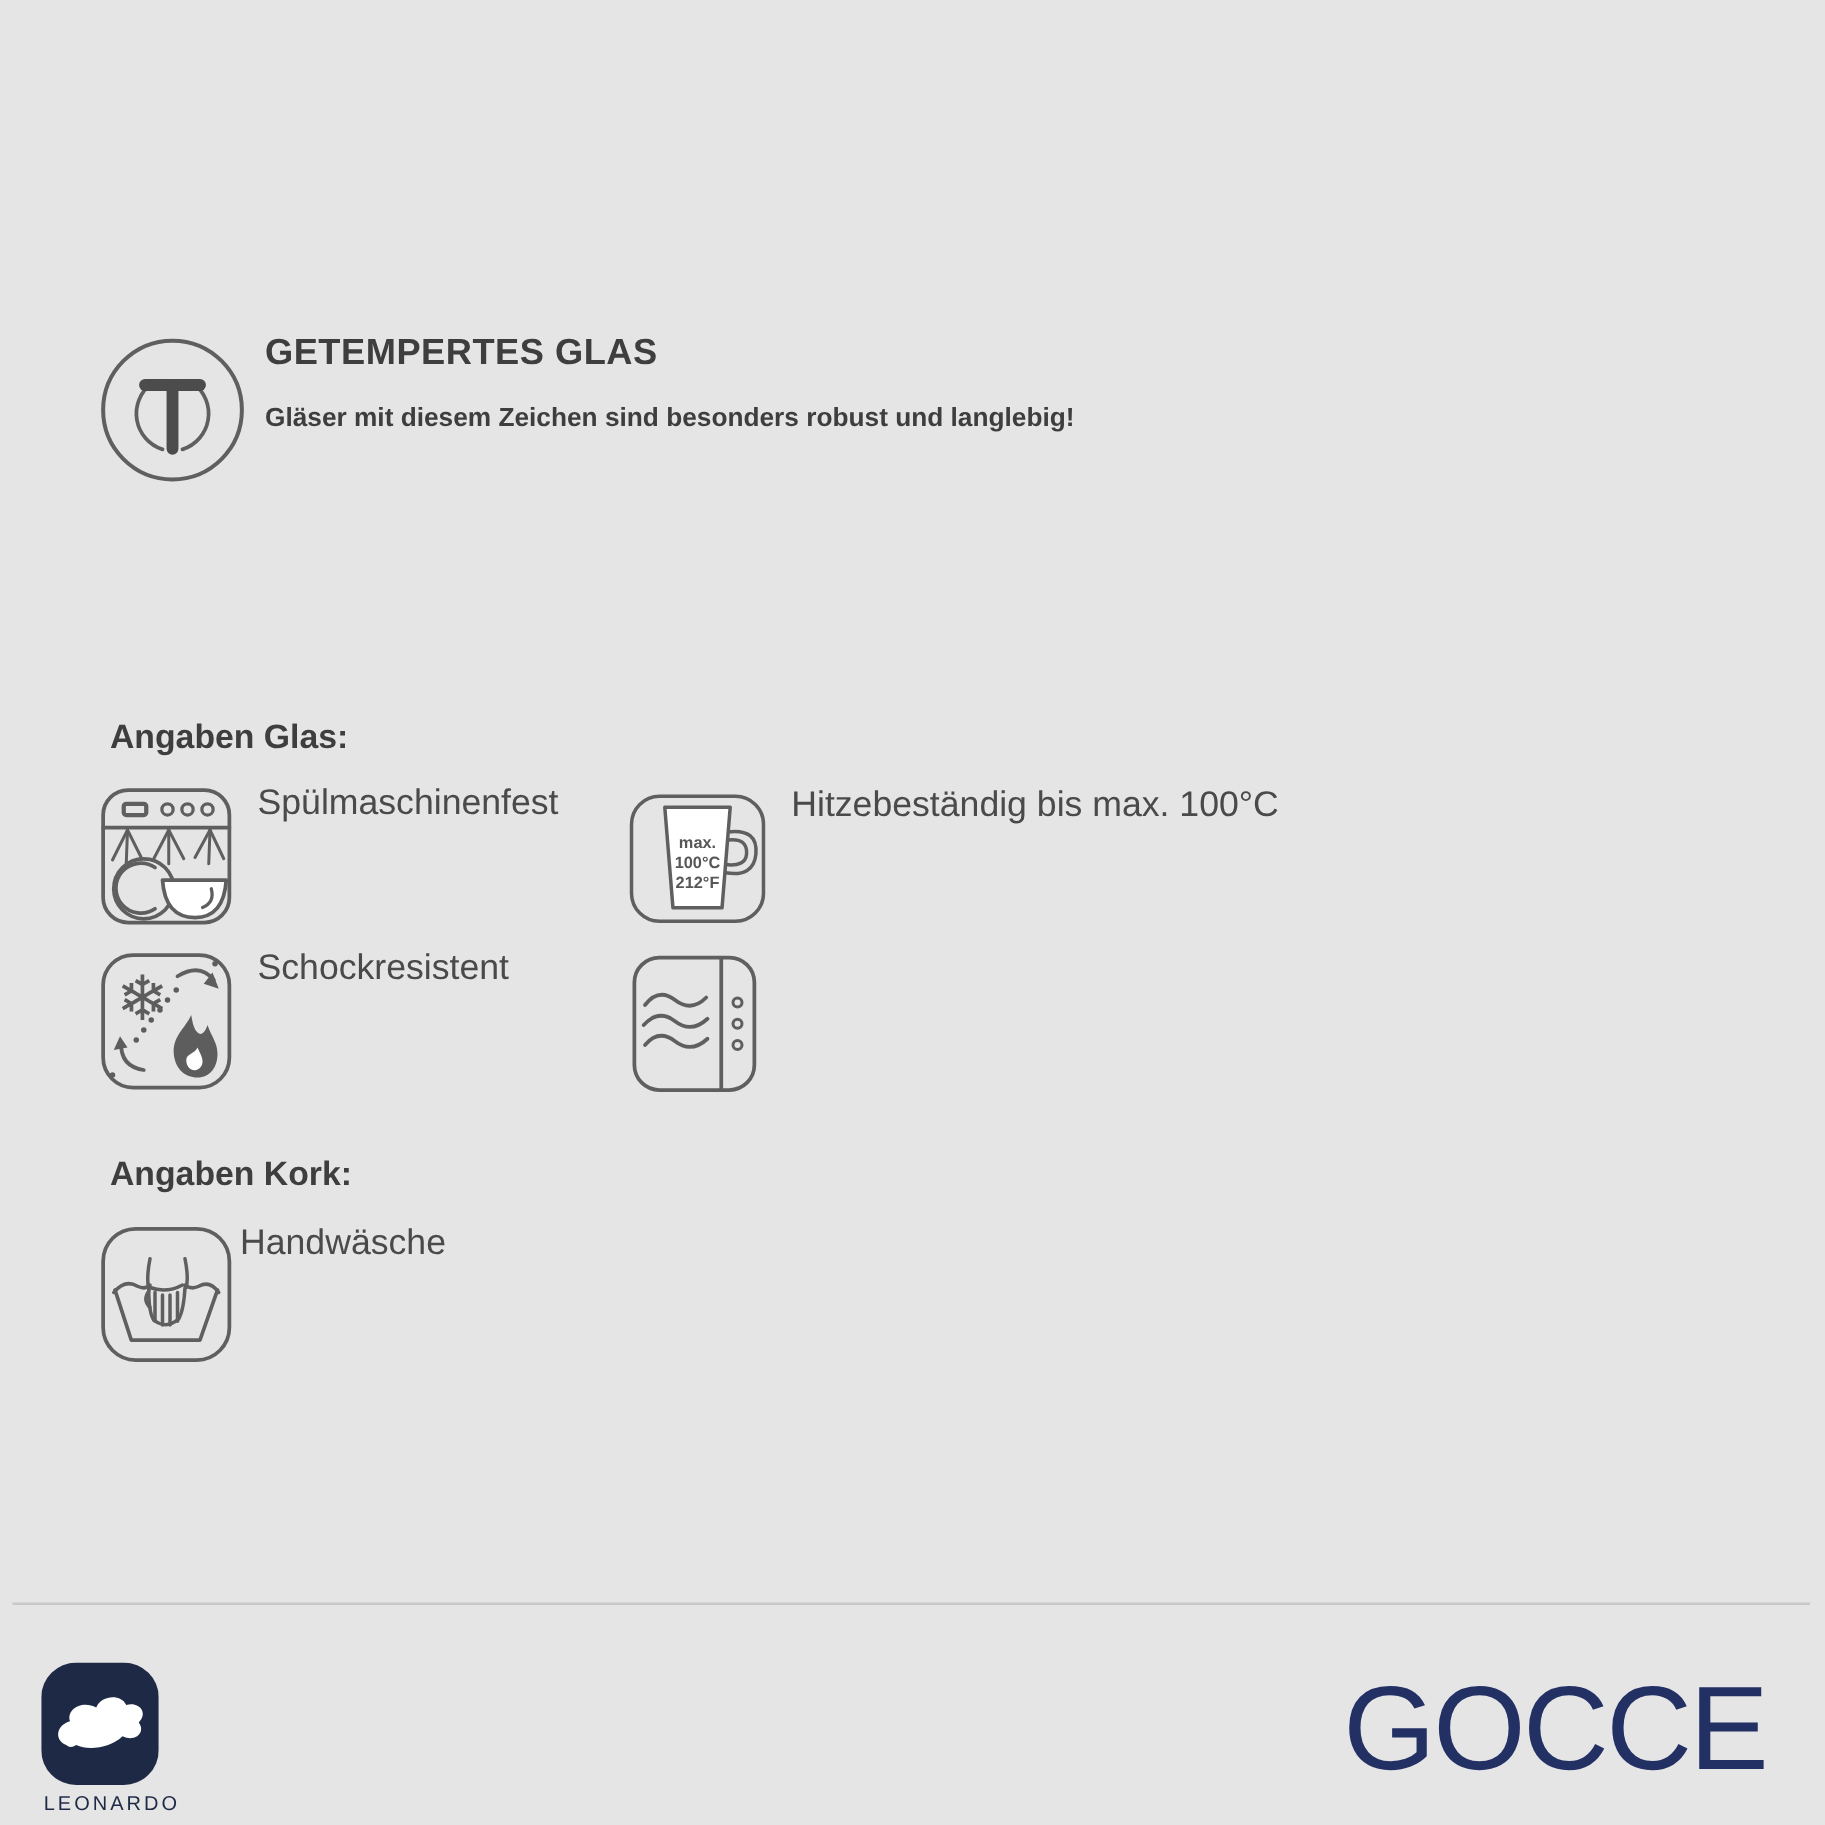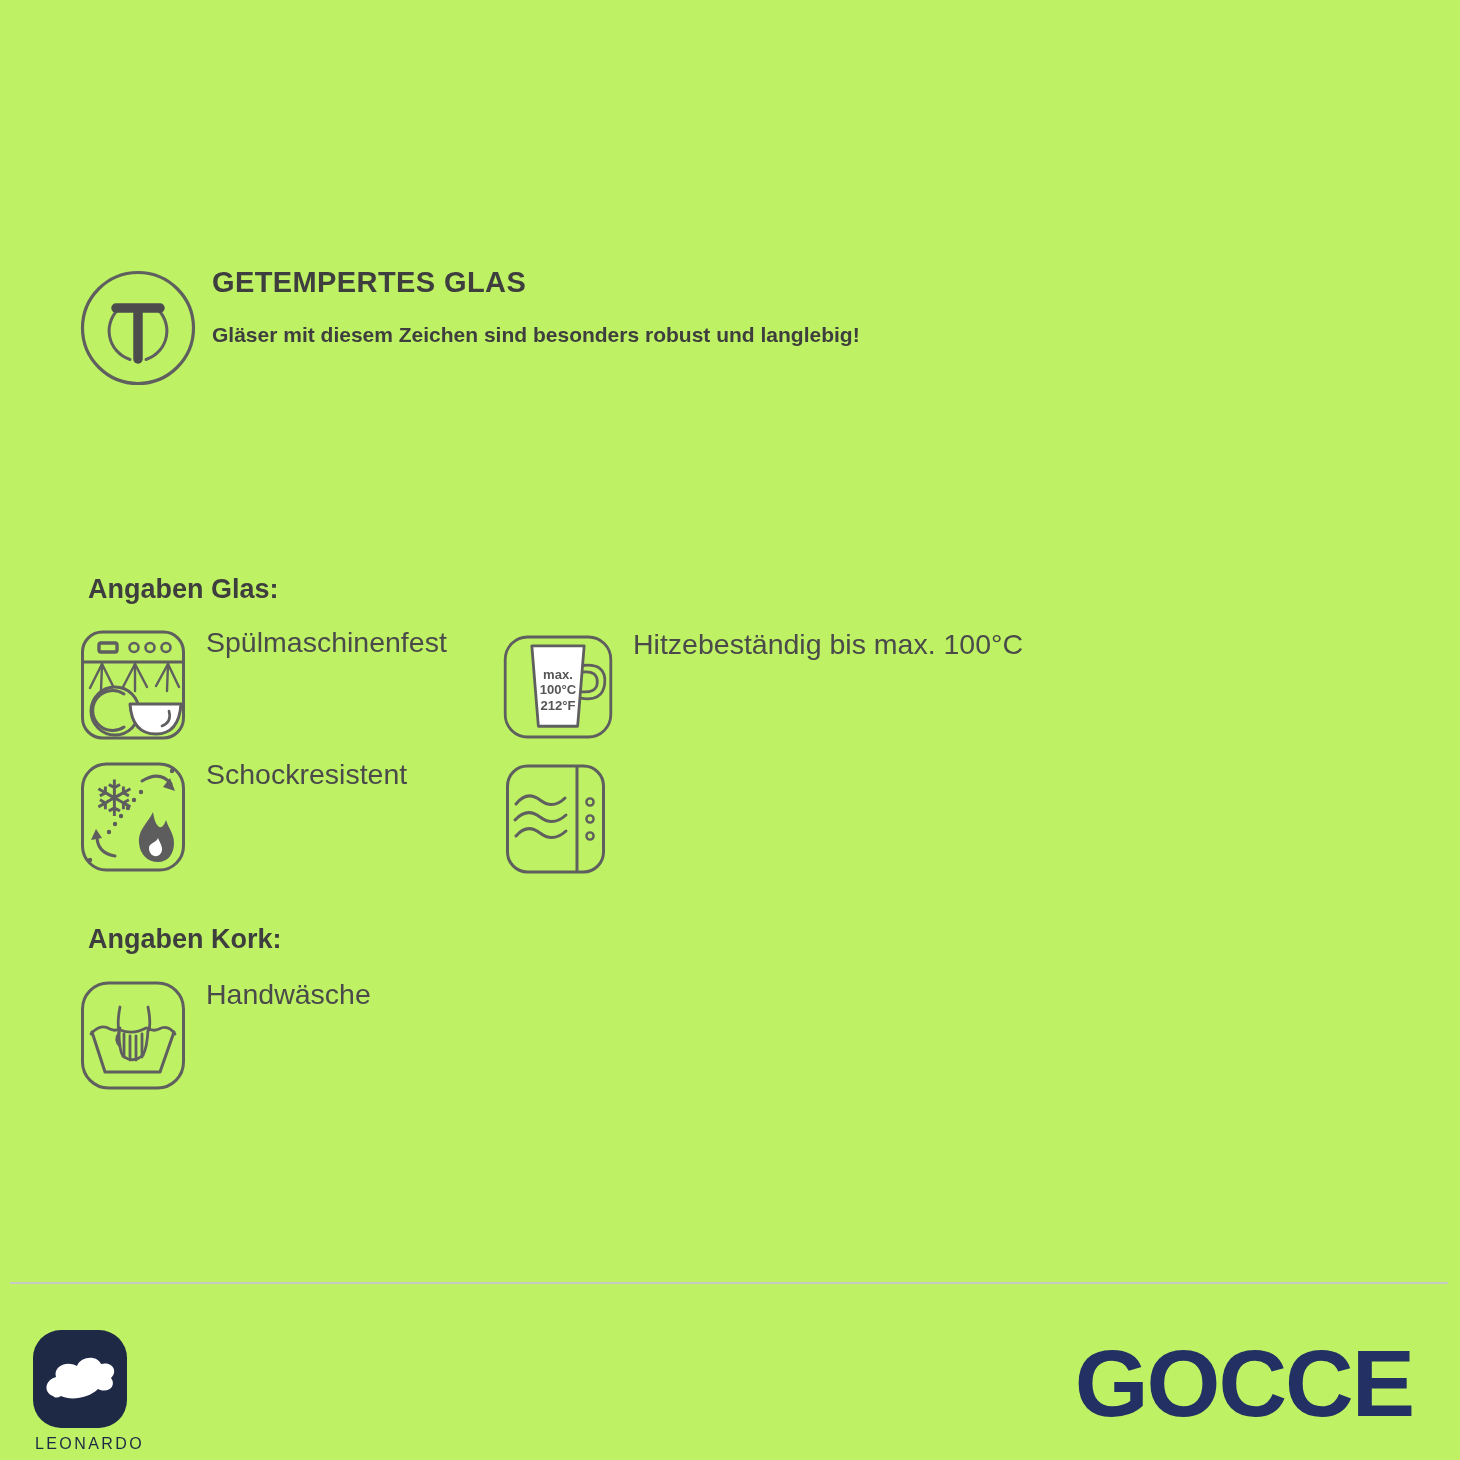--- a/index.html
+++ b/index.html
@@ -1,17 +1,17 @@
 <!DOCTYPE html>
 <html><head>
 <meta charset="utf-8">
 <style>
   html,body{margin:0;padding:0;background:#ffffff;}
   .canvas{
-    position:relative;width:1460px;height:1460px;background:#bef264;
+    position:relative;width:1460px;height:1460px;background:#e5e5e5;
     font-family:"Liberation Sans",sans-serif;overflow:hidden;
   }
   svg{display:block;}
   .stroke{stroke:#5f5f5f;fill:none;stroke-linecap:round;stroke-linejoin:round;}
 
   
   .tempered-icon{position:absolute;left:78px;top:268px;}
   .tempered-text{position:absolute;left:212px;top:266px;width:1192px;}
   .tempered-title{font-size:29px;font-weight:bold;color:#3e3e3e;margin:0 0 8px 0;letter-spacing:.4px;}
   .tempered-body{font-size:28.5px;line-height:41px;color:#474747;margin:0;}
@@ -22,27 +22,27 @@
   .sec-glas{left:88px;top:574px;}
   .sec-kork{left:88px;top:924px;}
 
   
   .feature{position:absolute;display:flex;}
   .feature .label{font-size:28.5px;color:#4a4a4a;white-space:nowrap;}
   .feat-dishwasher{left:78px;top:626px;}  .feat-dishwasher .label{margin-left:18px;}
   .feat-heat{left:501px;top:628px;}       .feat-heat .label{margin-left:18px;}
   .feat-shock{left:78px;top:758px;}       .feat-shock .label{margin-left:18px;}
   .feat-micro{left:503px;top:760px;}      .feat-micro .label{margin-left:24px;}
-  .feat-handwash{left:78px;top:978px;}    .feat-handwash .label{margin-left:18px;}
+  .feat-handwash{left:78px;top:978px;}    .feat-handwash .label{margin-left:4px;}
 
   
   .divider{position:absolute;left:10px;top:1282px;width:1438px;height:2px;background:#c8c8c8;}
   .logo-box{position:absolute;left:33px;top:1330px;width:94px;height:98px;}
   .brand-name{position:absolute;left:35px;top:1435px;font-size:16px;letter-spacing:2.4px;color:#1d2945;font-weight:normal;}
-  .product-name{position:absolute;right:47px;top:1336px;font-size:95px;line-height:1;color:#233064;letter-spacing:-2px;font-weight:bold;}
+  .product-name{position:absolute;right:47px;top:1336px;font-size:95px;line-height:1;color:#233064;letter-spacing:-2px;font-weight:normal;}
 </style>
 </head>
 <body>
 
 <div class="canvas">
 
   <svg class="tempered-icon" width="120" height="120" viewBox="0 0 120 120">
     <circle class="stroke" cx="60" cy="60" r="55.5" stroke-width="3.2"></circle>
     <path class="stroke" d="M77,39 A30,30 0 0 1 68,91.5" stroke-width="3"></path>
     <path class="stroke" d="M52,91.5 A30,30 0 0 1 43,39" stroke-width="3"></path>

